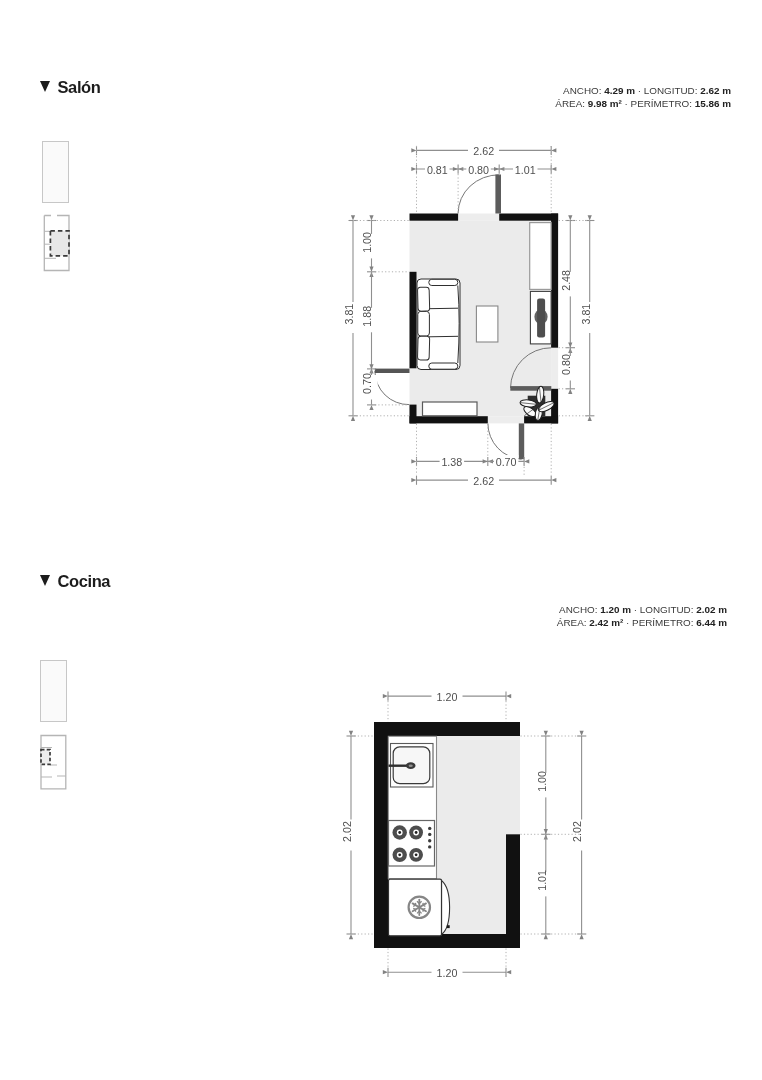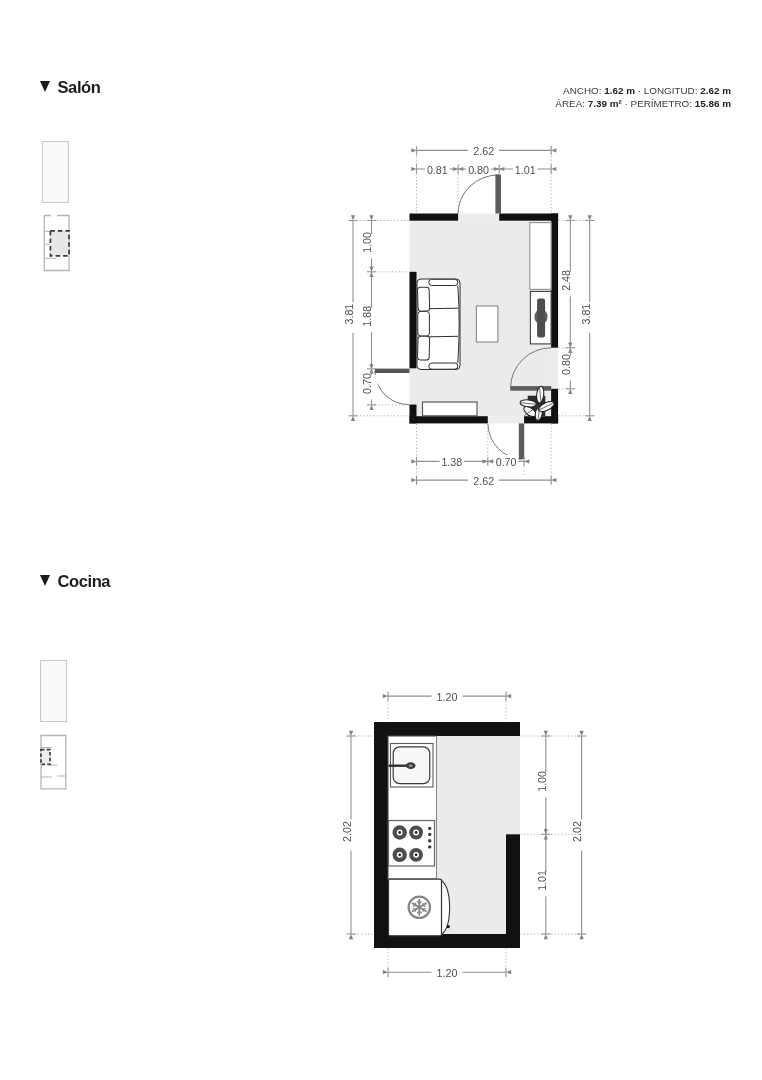--- a/index.html
+++ b/index.html
@@ -11,22 +11,22 @@
   .stats b{color:#222;}
   svg{position:absolute;left:0;}
   svg text{font-family:"Liberation Sans", sans-serif;font-size:10.7px;fill:#4f4f4f;}
 </style>
 </head>
 <body>
 <div id="page">
 
   <div class="title" style="left:40px;top:78px;"><span class="tri"></span>Salón</div>
 
-  <div class="stats" style="top:84px;right:31px;">ANCHO: <b>1.62 m</b> · LONGITUD: <b>2.62 m</b><br>
-  ÁREA: <b>7.39 m²</b> · PERÍMETRO: <b>15.86 m</b></div>
+  <div class="stats" style="top:84px;right:31px;">ANCHO: <b>4.29 m</b> · LONGITUD: <b>2.62 m</b><br>
+  ÁREA: <b>9.98 m²</b> · PERÍMETRO: <b>15.86 m</b></div>
 
   <div style="position:absolute;left:42px;top:141px;width:25px;height:60px;border:1.5px solid #c7c7c7;background:#fafafa;"></div>
 
   <svg style="top:0;" width="762" height="540" viewBox="0 0 762 540">
     <g stroke="#b5b5b5" stroke-width="1.3" fill="none">
       <path d="M44.3,215.5 L44.3,270.5 L69,270.5 L69,215.5 L57,215.5 M51,215.5 L44.3,215.5"></path>
       <path d="M44.3,231.3 L50,231.3 M44.3,244.2 L50.5,244.2 M44.3,258.3 L56,258.3" stroke-width="1"></path>
     </g>
 
     <rect x="50.4" y="230.8" width="18.6" height="25" fill="#e7e7e7" stroke="#3a3a3a" stroke-width="1.7" stroke-dasharray="4.5,3"></rect>
@@ -226,20 +226,22 @@
       <line x1="558.6" y1="415.8" x2="589.7" y2="415.8"></line>
       <line x1="416.5" y1="423.9" x2="416.5" y2="475"></line>
       <line x1="487.8" y1="423.9" x2="487.8" y2="456"></line>
       <line x1="524.1" y1="460" x2="524.1" y2="475"></line>
       <line x1="551.2" y1="423.9" x2="551.2" y2="475"></line>
     </g>
   </svg>
 
   <div class="title" style="left:40px;top:572px;"><span class="tri"></span>Cocina</div>
 
+  <div class="stats" style="top:603px;right:35px;">ANCHO: <b>1.20 m</b> · LONGITUD: <b>2.02 m</b><br>
+  ÁREA: <b>2.42 m²</b> · PERÍMETRO: <b>6.44 m</b></div>
 
   <div style="position:absolute;left:40px;top:660px;width:25px;height:60px;border:1.5px solid #c7c7c7;background:#fafafa;"></div>
 
   <svg style="top:540px;" width="762" height="540" viewBox="0 540 762 540">
     <g stroke="#b5b5b5" stroke-width="1.3" fill="none">
       <path d="M41,735.5 L65.8,735.5 L65.8,788.8 L41,788.8 Z"></path>
       <path d="M41,747.5 L52,747.5 M50,765 L57,765 M41,777 L52,777 M57,776 L65.8,776" stroke-width="1"></path>
     </g>
 
     <rect x="41" y="749.7" width="9" height="14.6" fill="#ededed" stroke="#3a3a3a" stroke-width="1.7" stroke-dasharray="3.5,2.2"></rect>

